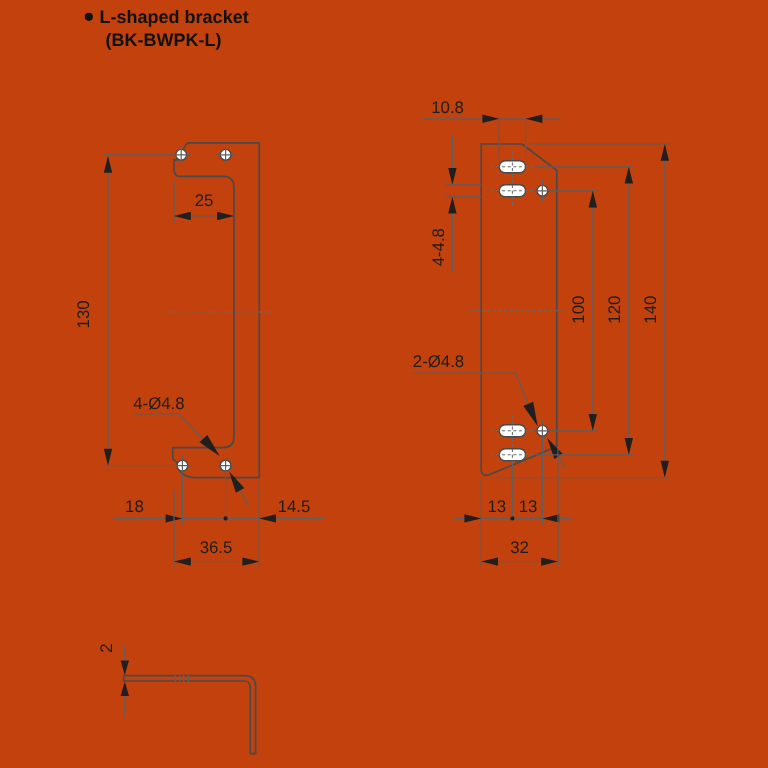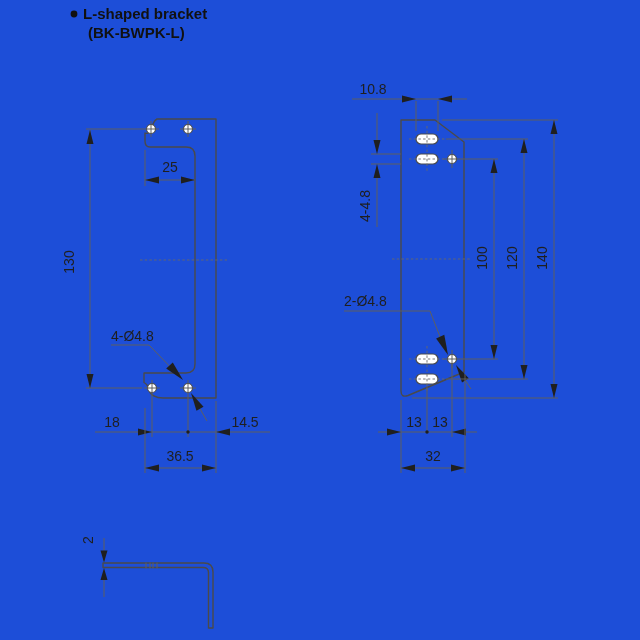--- a/index.html
+++ b/index.html
@@ -1,16 +1,16 @@
 <!DOCTYPE html>
 <html><head>
 <meta charset="utf-8">
 <style>
   html,body{margin:0;padding:0;background:#ffffff;}
-  .canvas{position:relative;width:640px;height:640px;background:#1d4ed8;overflow:hidden;
+  .canvas{position:relative;width:640px;height:640px;background:#c2410c;overflow:hidden;
           font-family:"Liberation Sans",sans-serif;}
   svg{position:absolute;left:0;top:0;}
   .outline{fill:none;stroke:#4a4a4a;stroke-width:1.4;stroke-linejoin:round;}
   .feature{fill:#ffffff;stroke:#4a4a4a;stroke-width:1.2;}
   .thin{fill:none;stroke:#5f5f5f;stroke-width:1;}
   .dash{fill:none;stroke:#6a6a6a;stroke-width:0.9;stroke-dasharray:2.5 2.2;}
   .arrow{fill:#1f1f1f;stroke:none;}
   .dimtext{font-size:14px;fill:#1f1f1f;}
   .labeltext{font-size:14px;fill:#1f1f1f;}
   .titletext{font-size:15px;font-weight:bold;fill:#111111;}

